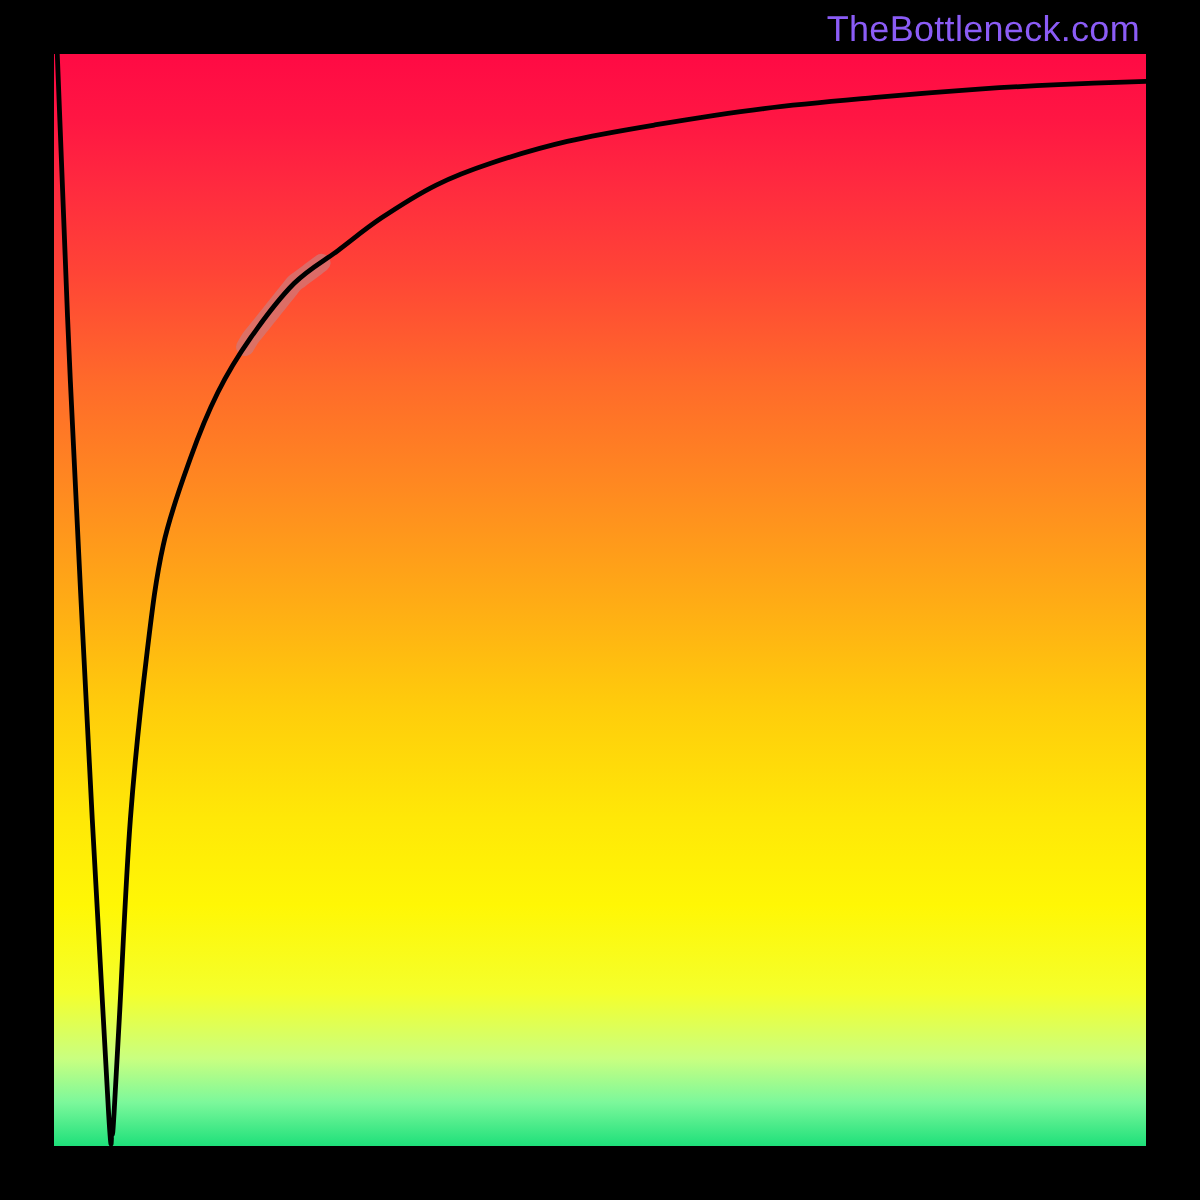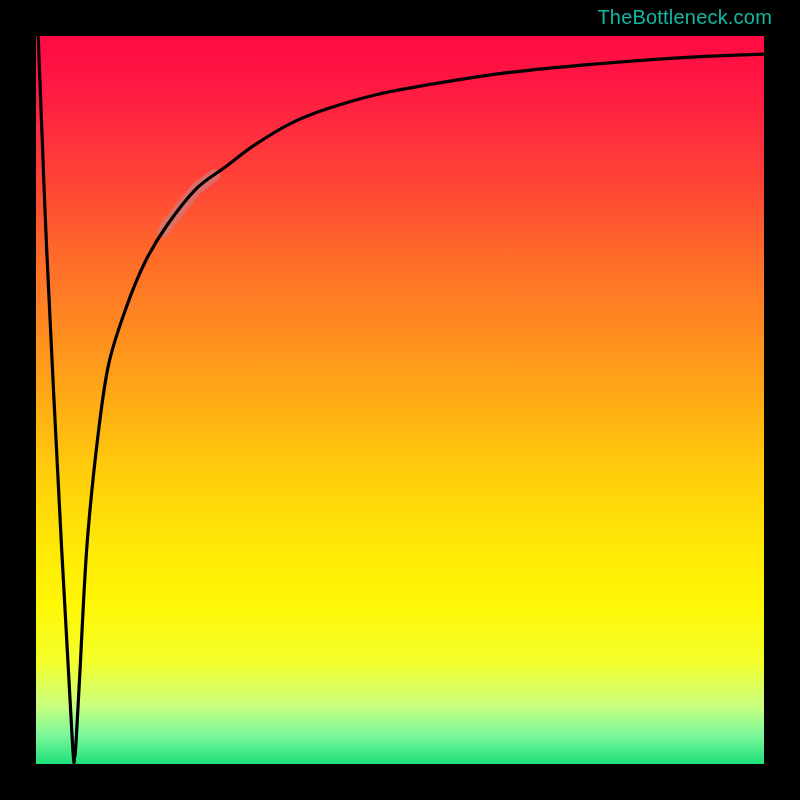--- a/index.html
+++ b/index.html
@@ -21,23 +21,23 @@
     position: absolute;
     left: 36px;
     top: 36px;
     width: 728px;
     height: 728px;
     overflow: hidden;
   }
   .attribution {
     position: absolute;
     top: 6px;
-    right: 28px;
-    color: #14b8a6;
-    font-size: 20px;
+    right: 40px;
+    color: #8b5cf6;
+    font-size: 24px;
     letter-spacing: 0.2px;
   }
 </style>
 </head>
 <body>
 
 <div class="frame">
   <div class="attribution">TheBottleneck.com</div>
 
   <div class="plot-area">

